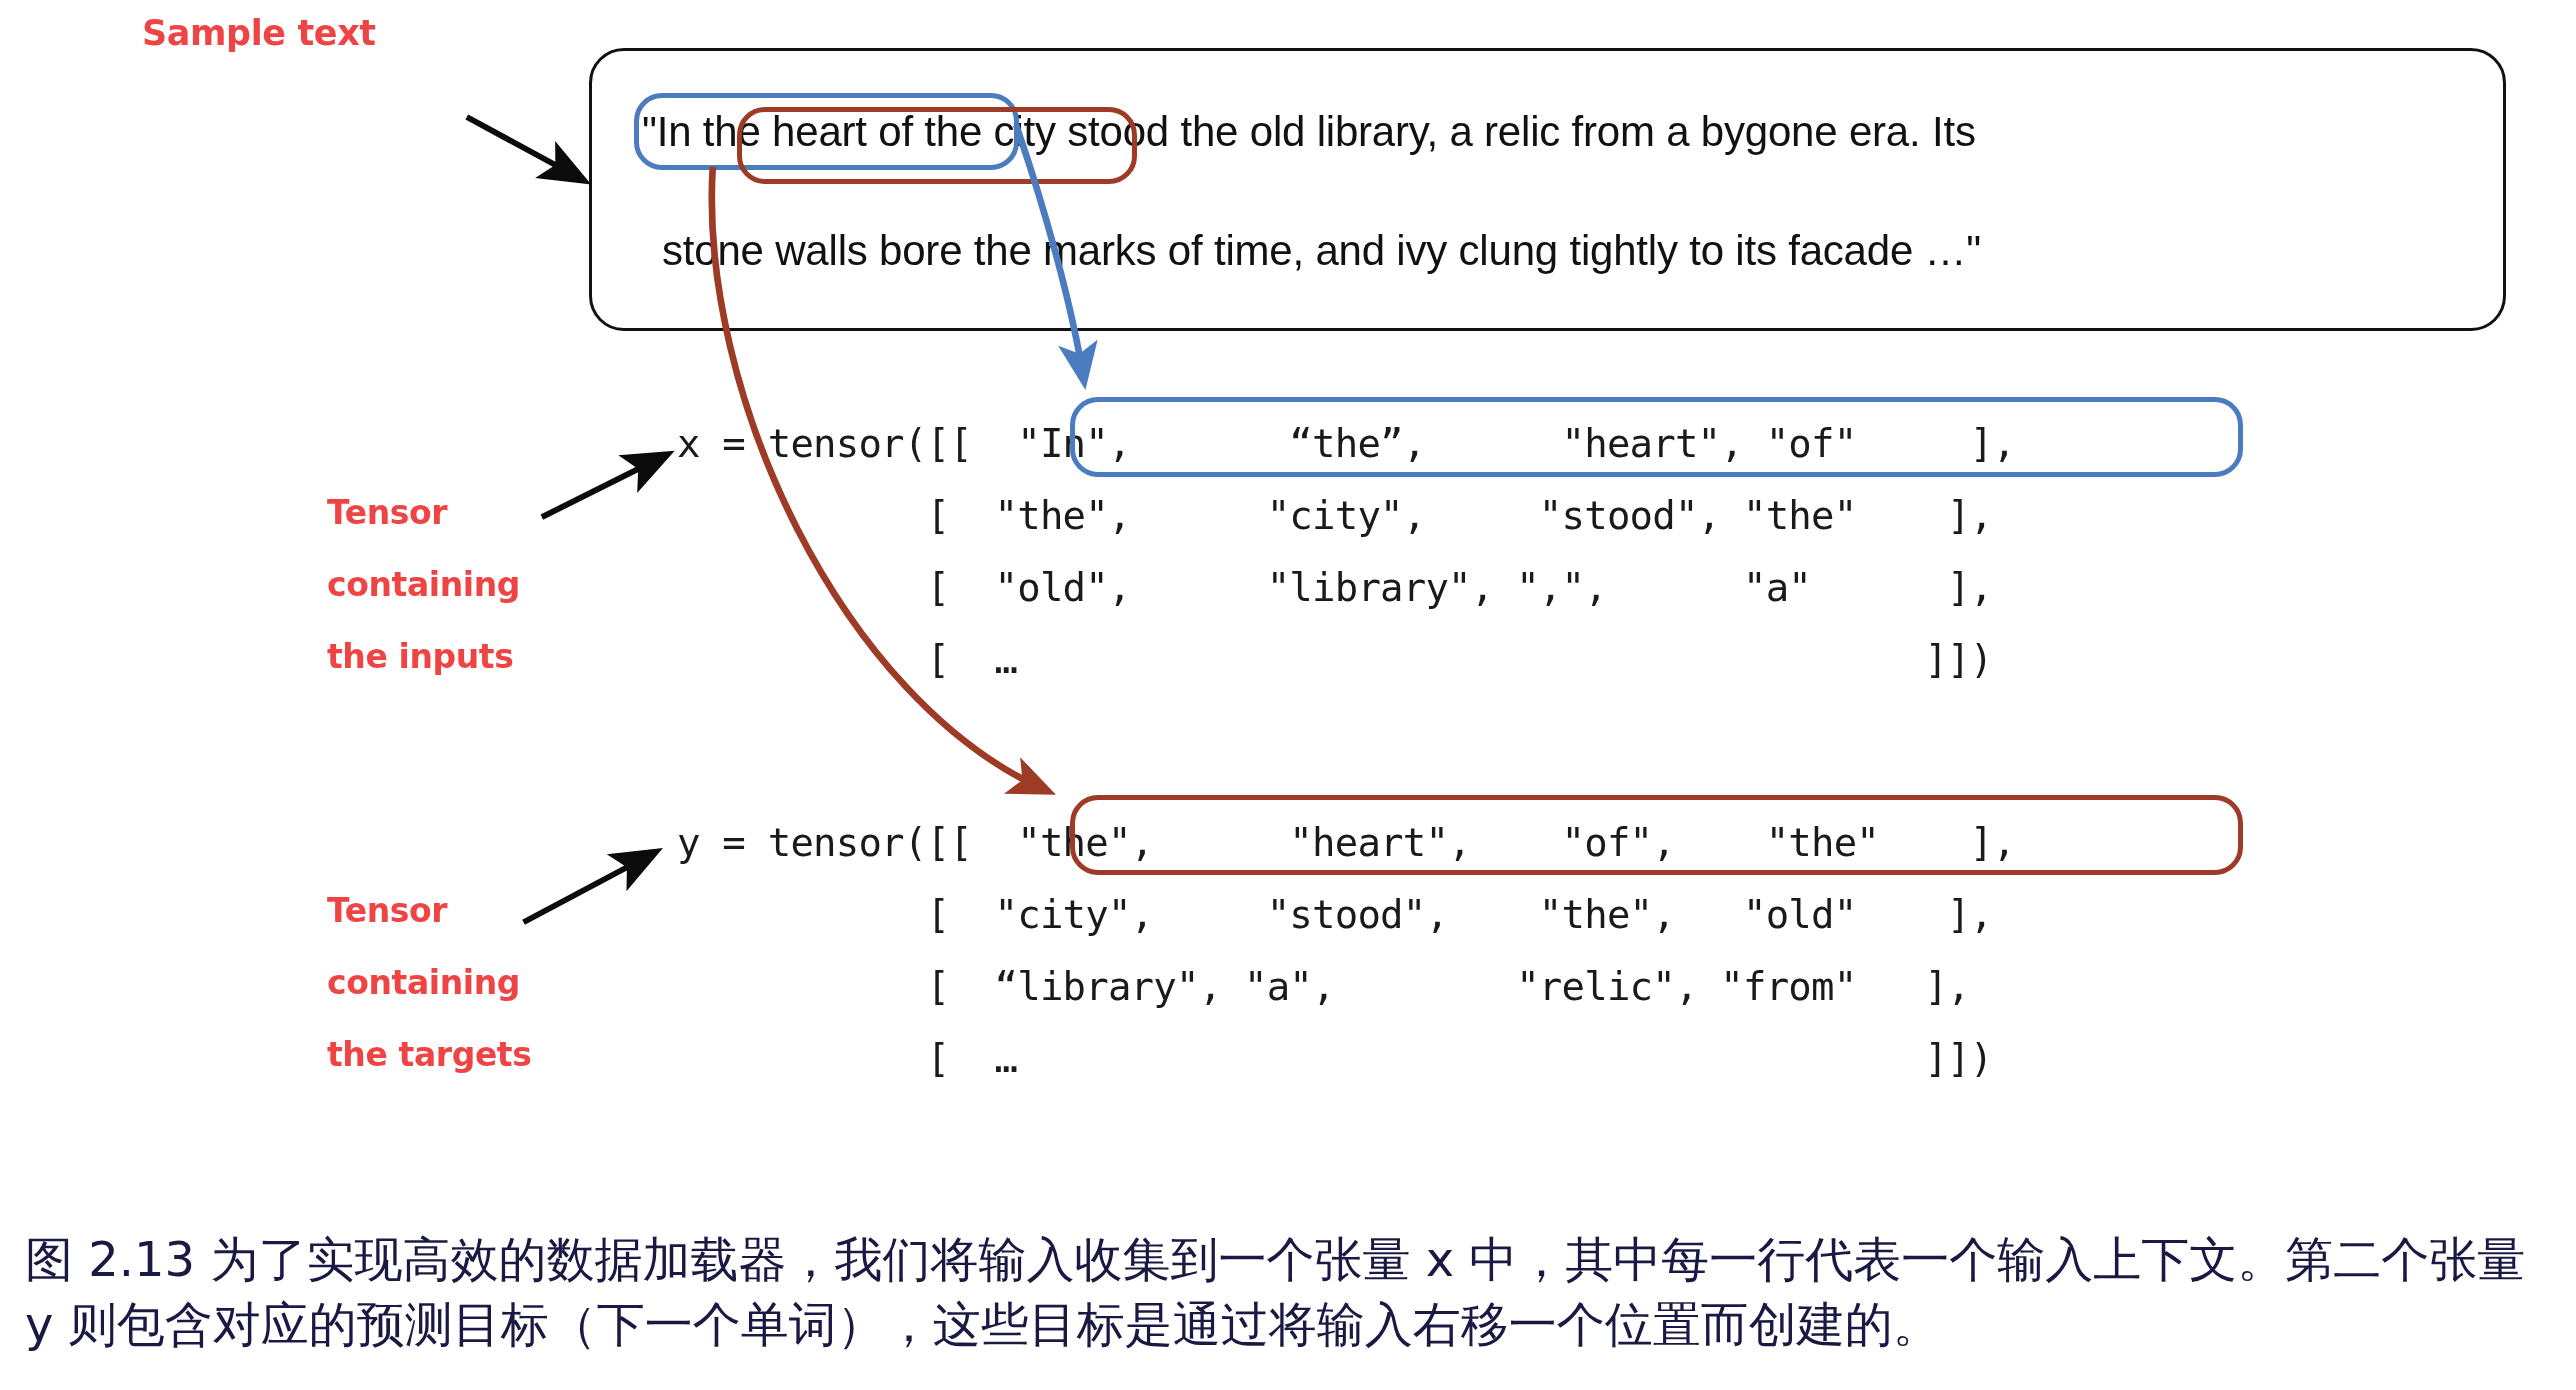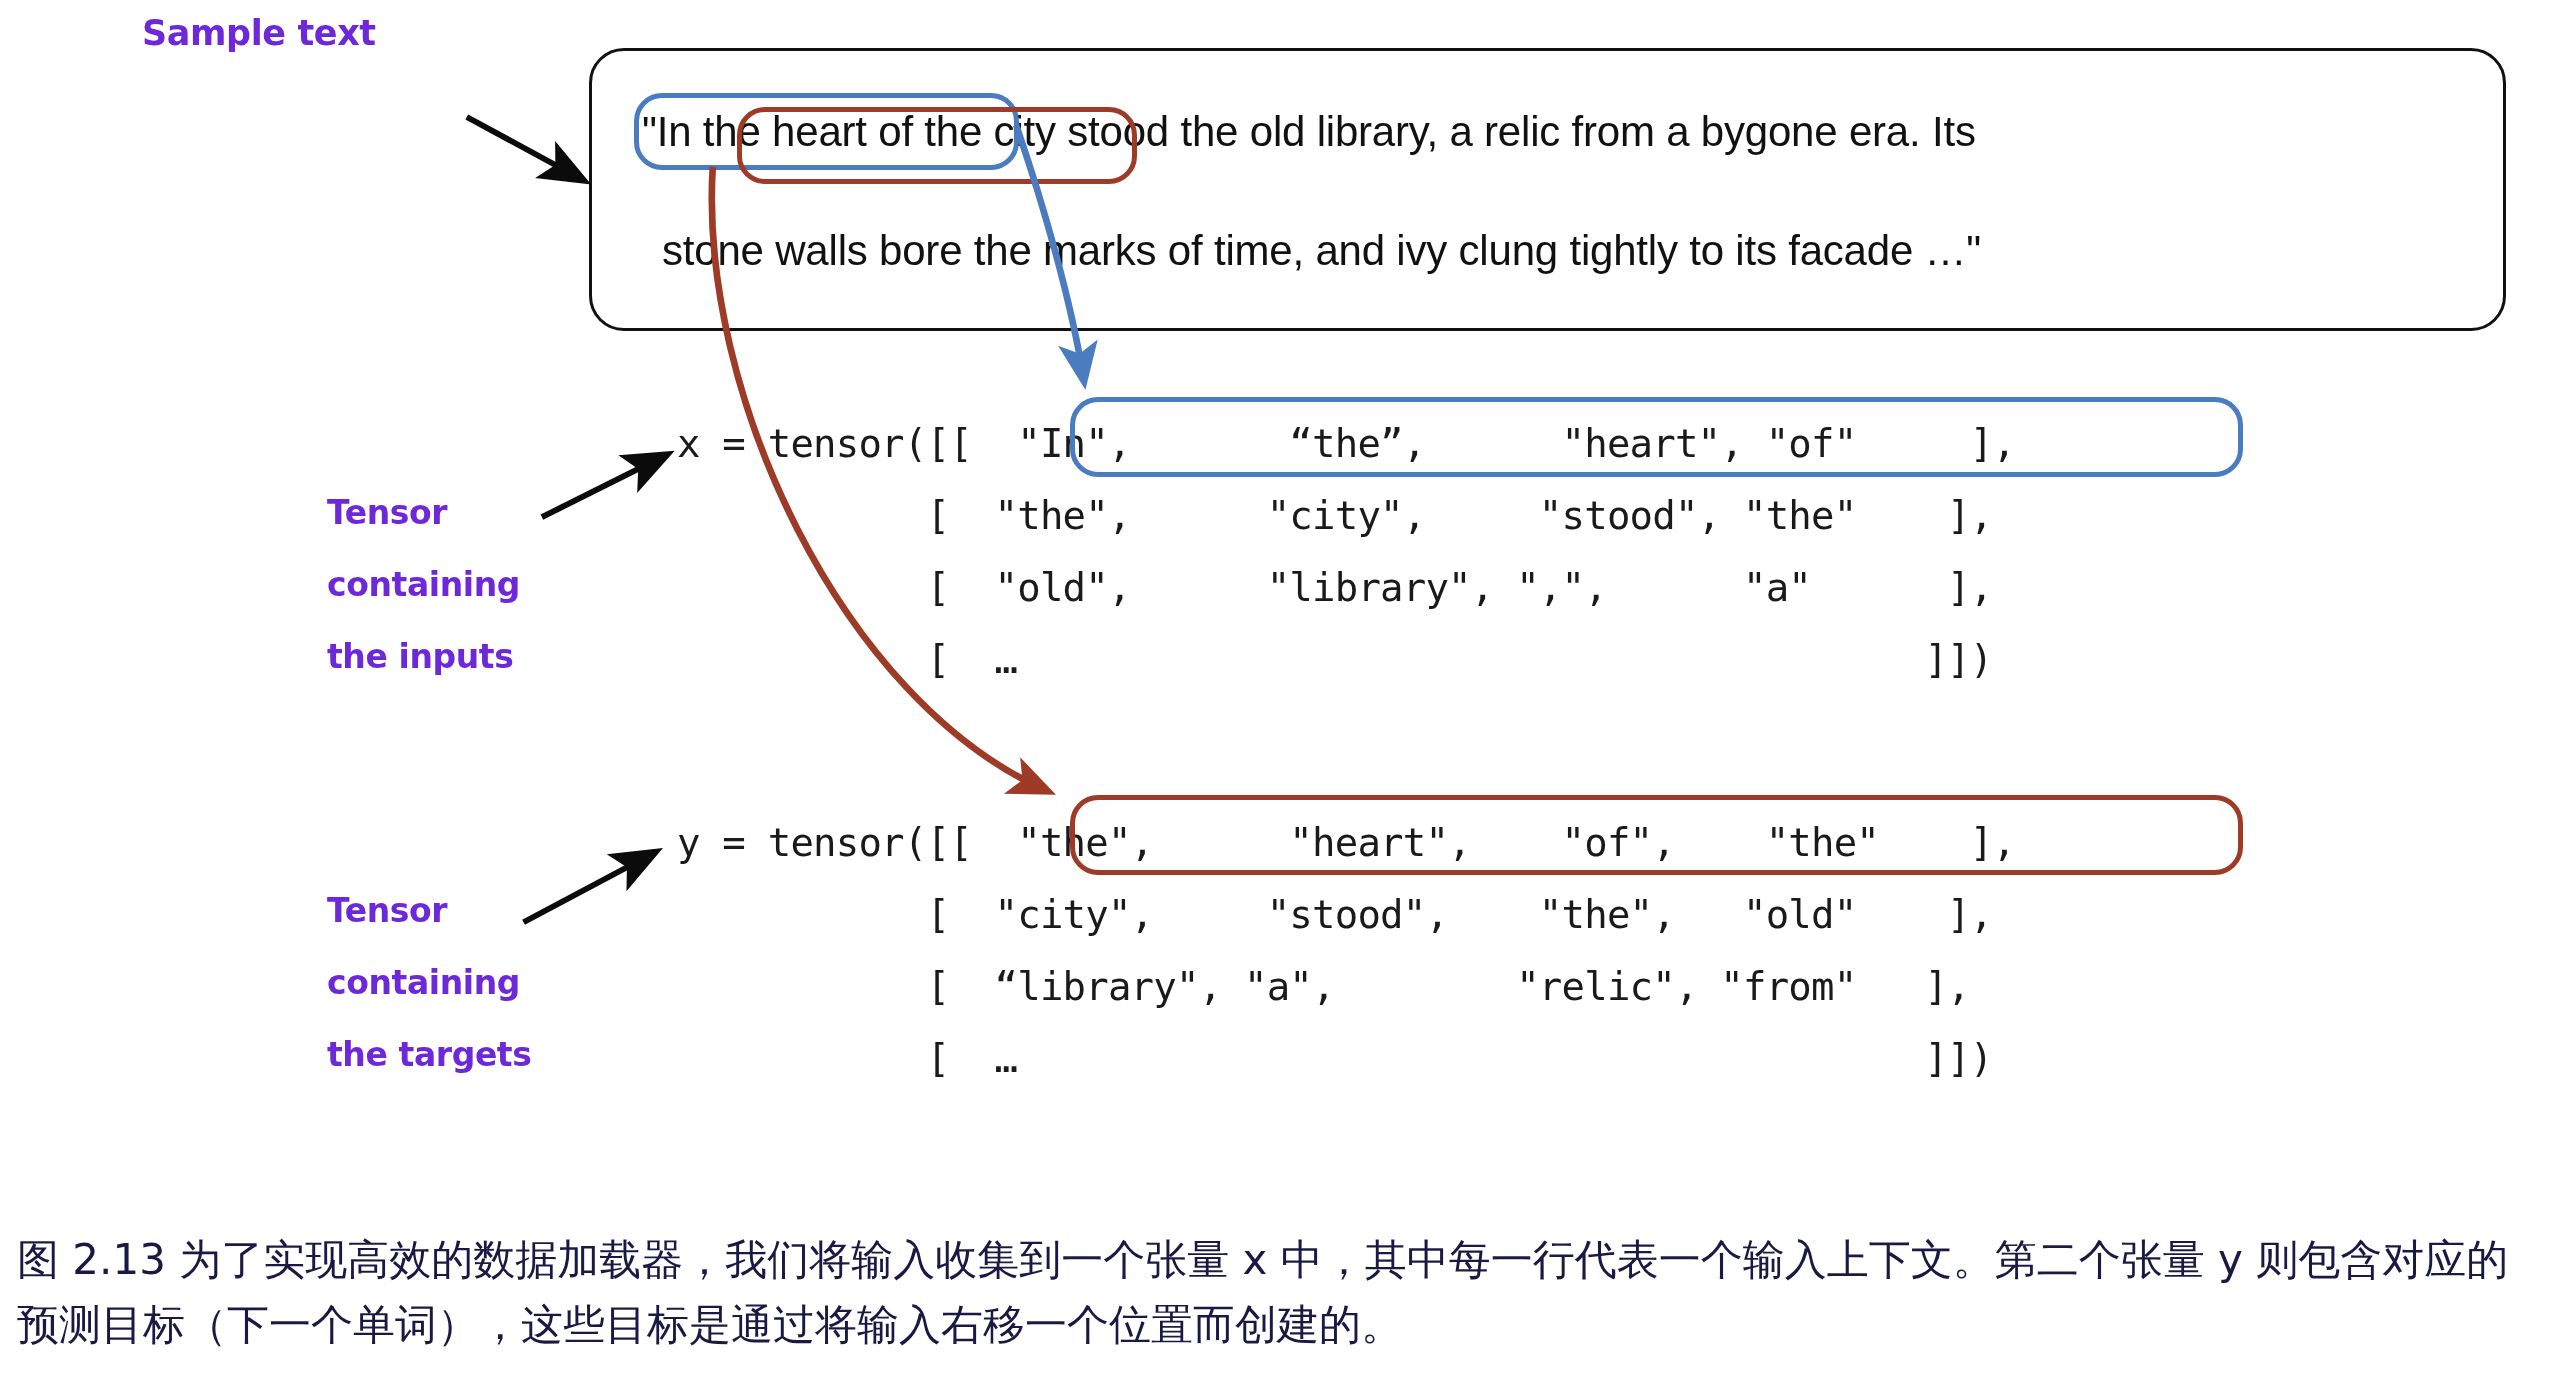--- a/index.html
+++ b/index.html
@@ -16,21 +16,21 @@
   }
   .nosel { user-select: none; }
 
   
   .anno {
     position: absolute;
     font-family: "DejaVu Sans", sans-serif;
     font-weight: bold;
     font-size: 33px;
     line-height: 72px;
-    color: #6d28d9;
+    color: #ef4444;
     letter-spacing: -0.4px;
     white-space: pre;
   }
   .anno-sample {
     left: 142px;
     top: 10px;
     font-size: 35px;
     line-height: 47px;
   }
   .anno-inputs {
@@ -101,25 +101,25 @@
     left: 0;
     top: 0;
     width: 2576px;
     height: 1391px;
     pointer-events: none;
   }
 
   
   .caption {
     position: absolute;
-    left: 17px;
+    left: 25px;
     top: 1227px;
     width: 2526px;
     font-family: "DejaVu Sans", sans-serif;
-    font-size: 42px;
+    font-size: 48px;
     line-height: 65px;
     color: #191944;
     letter-spacing: 0px;
   }
 </style>
 </head>
 <body>
 
 <div class="anno anno-sample nosel">Sample text</div>
 

